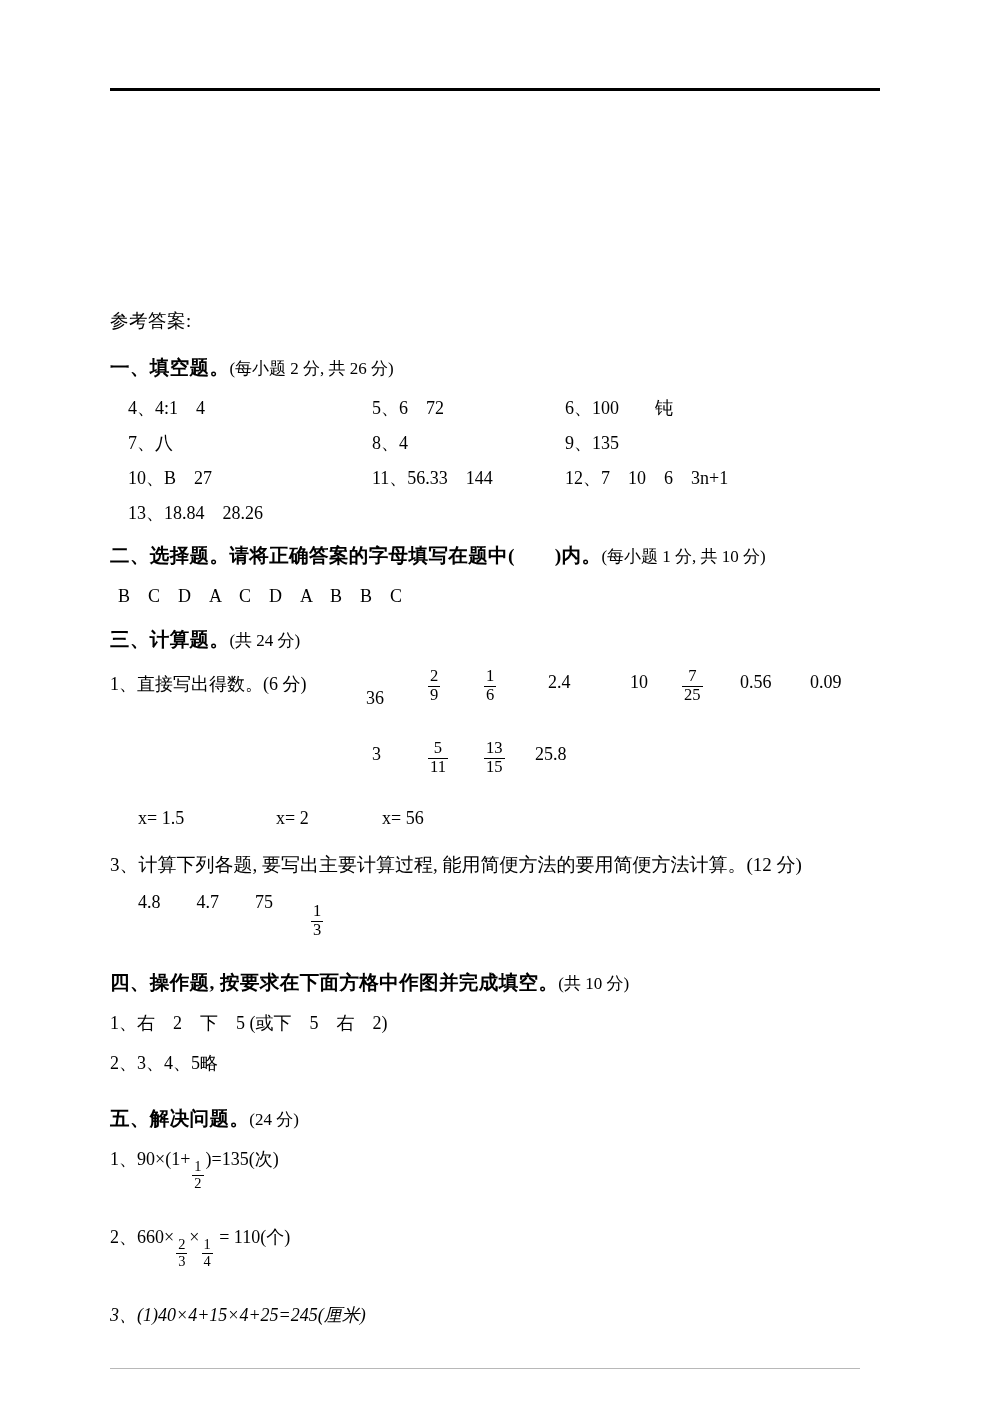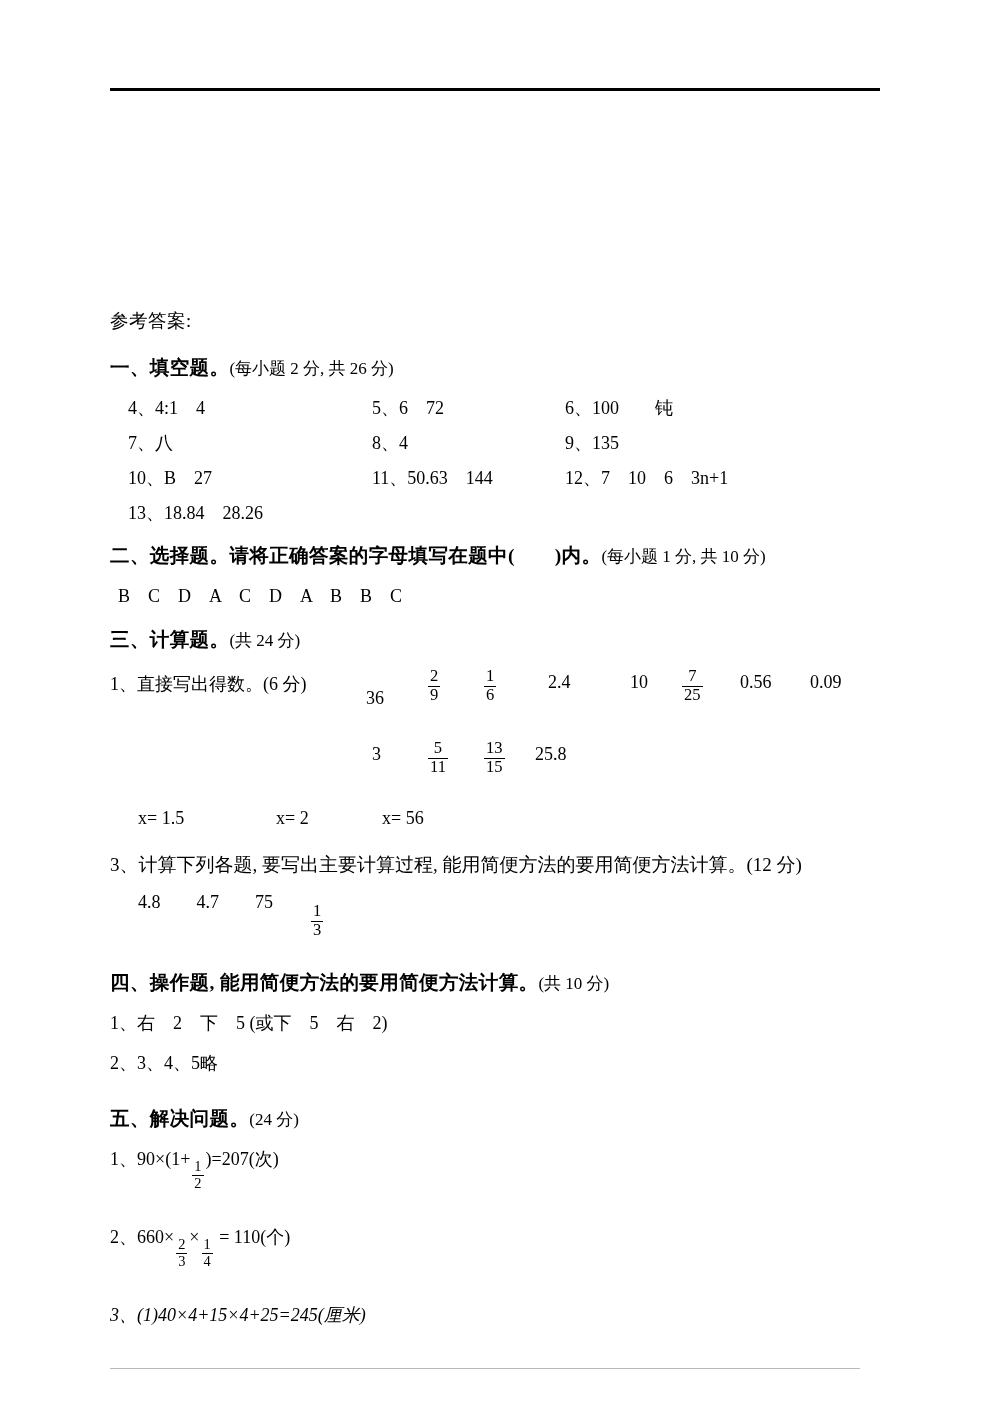--- a/index.html
+++ b/index.html
@@ -187,21 +187,21 @@
         <span class="c2">5、6　72</span>
         <span class="c3">6、100　　钝</span>
       </div>
       <div class="grid-row">
         <span class="c1">7、八</span>
         <span class="c2">8、4</span>
         <span class="c3">9、135</span>
       </div>
       <div class="grid-row">
         <span class="c1">10、B　27</span>
-        <span class="c2">11、50.63　144</span>
+        <span class="c2">11、56.33　144</span>
         <span class="c3">12、7　10　6　3n+1</span>
       </div>
       <div class="grid-row">
         <span class="c1">13、18.84　28.26</span>
       </div>
     </div>
 
     <div class="sec-head"><span class="hd">二、选择题。请将正确答案的字母填写在题中(　　)内。</span><span class="note">(每小题 1 分, 共 10 分)</span></div>
 
     <div class="choice-row">B　C　D　A　C　D　A　B　B　C</div>
@@ -248,29 +248,29 @@
     <div class="eq-row">
       <span class="eq-a">x= 1.5</span>
       <span class="eq-b">x= 2</span>
       <span class="eq-c">x= 56</span>
     </div>
 
     <div class="item-wide">3、计算下列各题, 要写出主要计算过程, 能用简便方法的要用简便方法计算。(12 分)</div>
 
     <div class="frac-line"><span>4.8　　4.7　　75　　</span><span class="frac"><span class="num">1</span><span class="den">3</span></span></div>
 
-    <div class="sec-head"><span class="hd">四、操作题, 能用简便方法的要用简便方法计算。</span><span class="note">(共 10 分)</span></div>
+    <div class="sec-head"><span class="hd">四、操作题, 按要求在下面方格中作图并完成填空。</span><span class="note">(共 10 分)</span></div>
 
     <div class="item">1、右　2　下　5 (或下　5　右　2)</div>
     <div class="item">2、3、4、5略</div>
 
     <div class="gap-sm"></div>
 
     <div class="sec-head"><span class="hd">五、解决问题。</span><span class="note">(24 分)</span></div>
 
-    <div class="wp"><span>1、90×(1+</span><span class="frac small"><span class="num">1</span><span class="den">2</span></span><span>)=207(次)</span></div>
+    <div class="wp"><span>1、90×(1+</span><span class="frac small"><span class="num">1</span><span class="den">2</span></span><span>)=135(次)</span></div>
 
     <div class="wp"><span>2、660×</span><span class="frac small"><span class="num">2</span><span class="den">3</span></span><span>×</span><span class="frac small"><span class="num">1</span><span class="den">4</span></span><span> = 110(个)</span></div>
 
     <div class="wp tight">3、(1)40×4+15×4+25=245(厘米)</div>
 
   </div>
 </div>
 
 </body></html>

